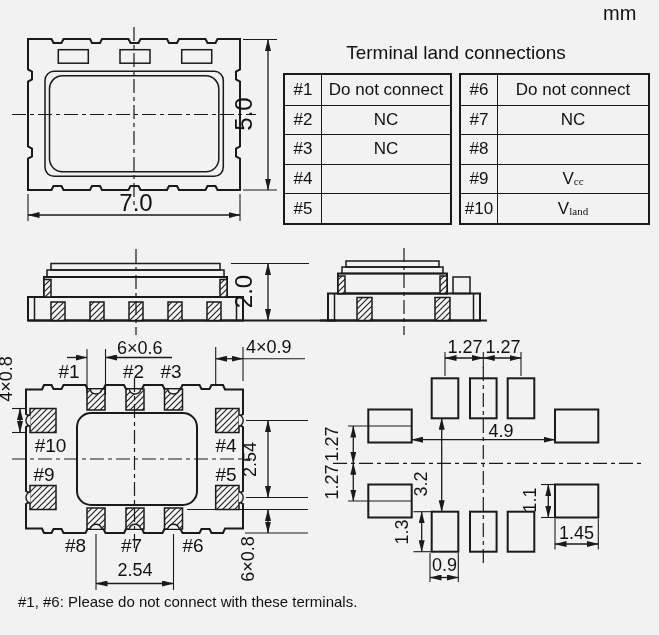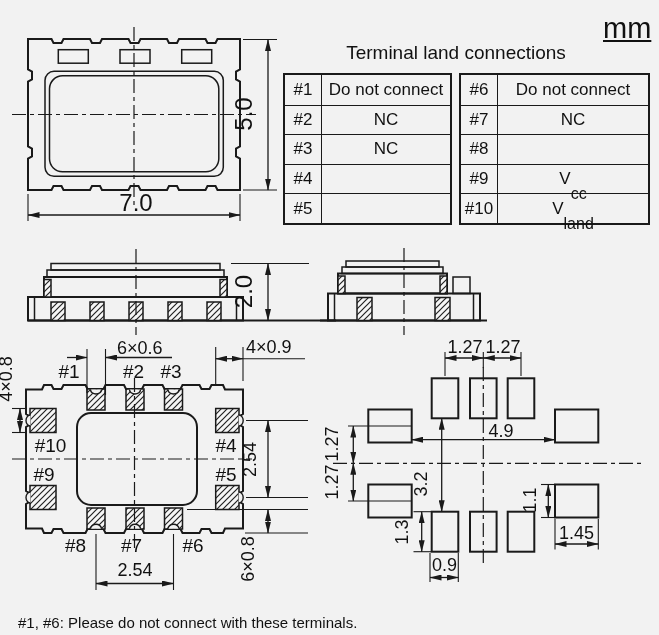--- a/index.html
+++ b/index.html
@@ -12,32 +12,32 @@
   .pad{fill:url(#hatch);stroke:#1a1a1a;stroke-width:1.5;}
   .notch{fill:#f2f2f2;stroke:#1a1a1a;stroke-width:1.4;}
   .cl{fill:none;stroke:#1a1a1a;stroke-width:1.2;stroke-dasharray:14 4 4 4;}
   .ext{fill:none;stroke:#1a1a1a;stroke-width:1.1;}
   .dim{fill:none;stroke:#1a1a1a;stroke-width:1.3;marker-start:url(#arw);marker-end:url(#arw);}
   .dim-e{fill:none;stroke:#1a1a1a;stroke-width:1.3;marker-end:url(#arw);}
   .dim-s{fill:none;stroke:#1a1a1a;stroke-width:1.3;marker-start:url(#arw);}
   .t18{font-size:18px;}
   .t19{font-size:19px;}
   .t24{font-size:24px;}
-  .unit{position:absolute;left:603px;top:12px;font-size:29px;text-decoration:underline;}
+  .unit{position:absolute;left:603px;top:2px;font-size:20px;}
   .tbl-title{position:absolute;left:276px;top:42px;width:360px;text-align:center;font-size:19px;}
   .tbl{position:absolute;top:73px;border:2px solid #1a1a1a;display:grid;
        grid-template-rows:repeat(5,1fr);height:148px;background:transparent;}
   .tbl-left{left:283px;width:165px;}
   .tbl-right{left:459px;width:187px;}
   .trow{display:flex;border-top:1.6px solid #1a1a1a;font-size:17px;}
   .trow:first-child{border-top:none;}
   .pincell{width:36px;border-right:1.6px solid #1a1a1a;display:flex;align-items:center;justify-content:center;flex:none;}
   .valcell{flex:1;display:flex;align-items:center;justify-content:center;white-space:nowrap;}
-  .sub{font-size:16px;position:relative;top:15px;}
-  .notes{position:absolute;left:18px;top:613px;font-size:15px;line-height:19px;}
+  .sub{font-size:11px;position:relative;top:2px;font-family:Liberation Serif, serif;}
+  .notes{position:absolute;left:18px;top:592px;font-size:15px;line-height:19px;}
 </style>
 </head>
 <body>
 
 <div id="stage">
 
   <svg id="drawing" width="659" height="635" viewBox="0 0 659 635">
     <defs>
       <pattern id="hatch" width="6" height="6" patternUnits="userSpaceOnUse">
         <rect width="6" height="6" fill="#f6f6f6"></rect>

